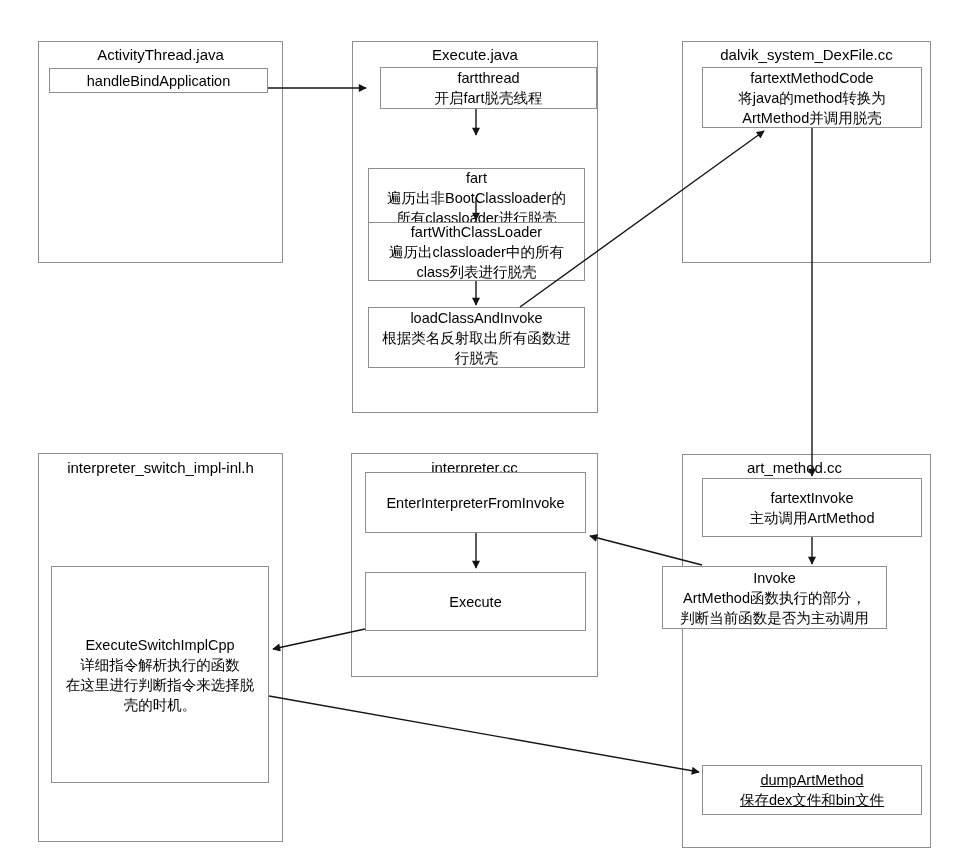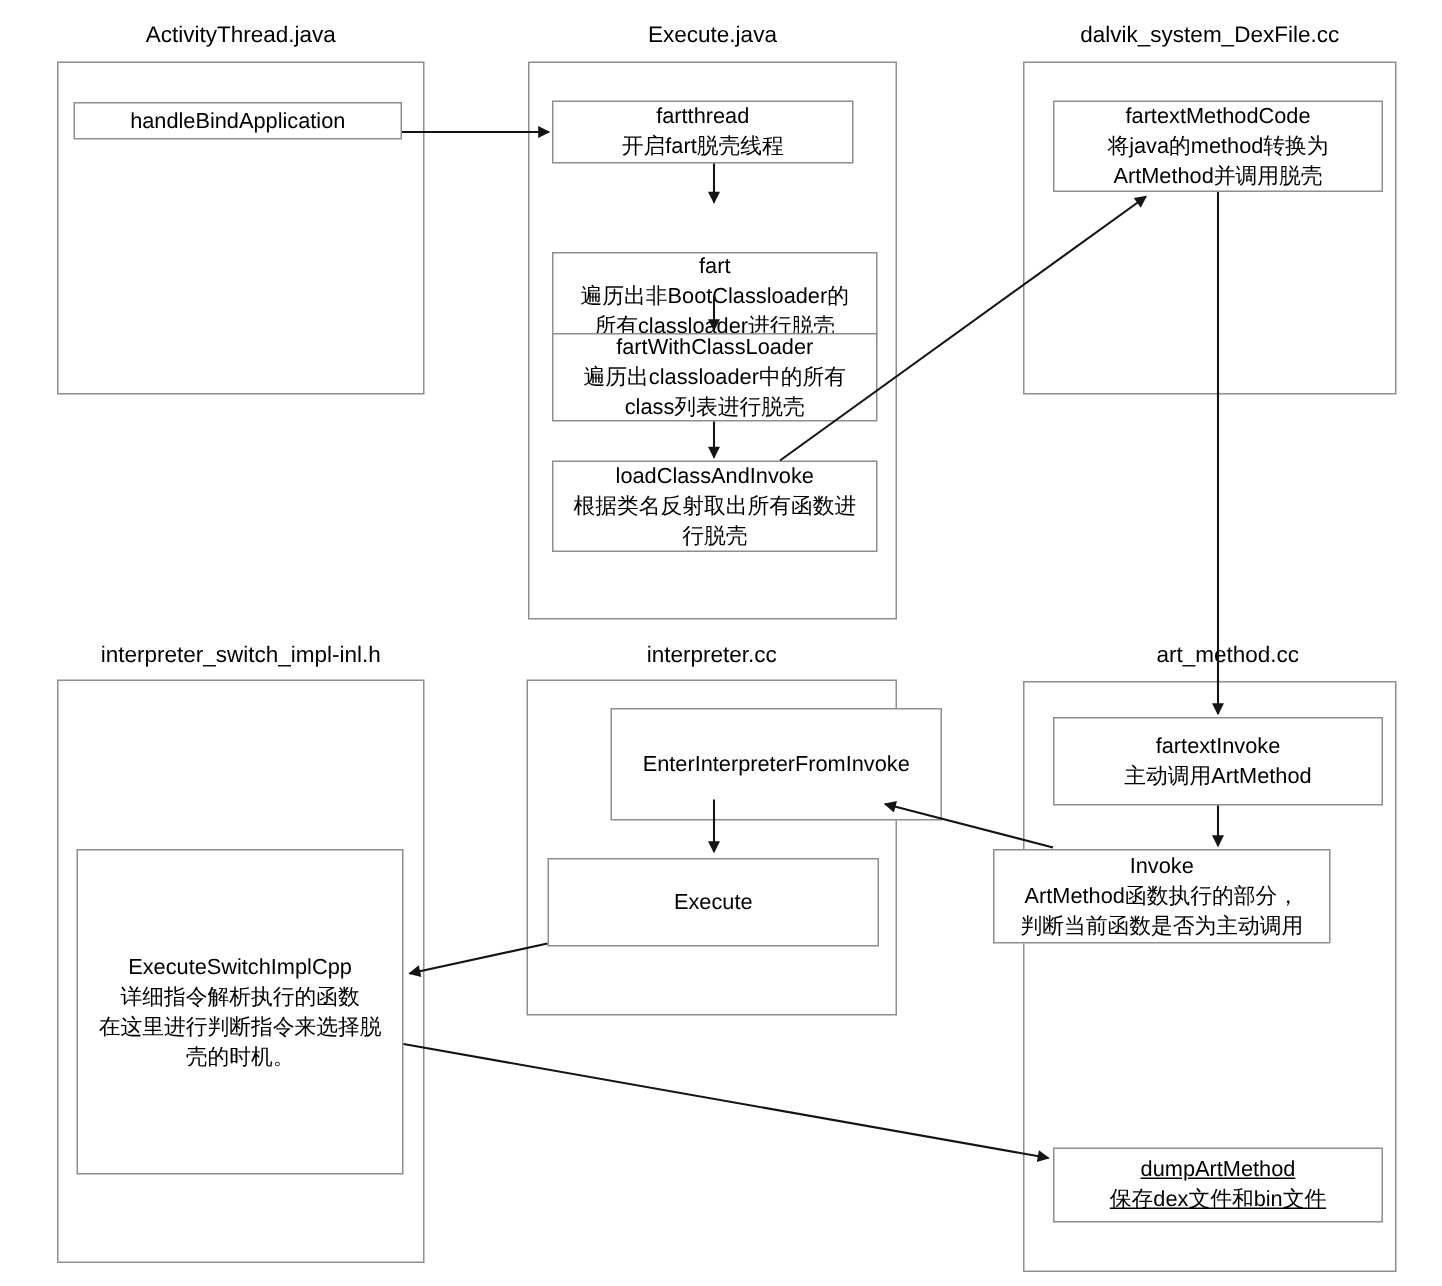--- a/index.html
+++ b/index.html
@@ -21,20 +21,21 @@
     border:1px solid var(--container-border);
     background:transparent;
     box-sizing:border-box;
   }
   .group-title{
     position:absolute;
     text-align:center;
     font-size:15px;
     line-height:20px;
     white-space:pre;
+    margin-top:31px;
   }
   .node{
     position:absolute;
     border:1px solid var(--node-border);
     box-sizing:border-box;
     display:flex;align-items:center;justify-content:center;
     text-align:center;
     font-size:14.5px;
     line-height:20px;
     white-space:pre;
@@ -52,42 +53,42 @@
 <div class="container-box" style="left:682px;top:41px;width:249px;height:222px;"></div>
 <div class="container-box" style="left:38px;top:453px;width:245px;height:389px;"></div>
 <div class="container-box" style="left:351px;top:453px;width:247px;height:224px;"></div>
 <div class="container-box" style="left:682px;top:454px;width:249px;height:394px;"></div>
 
 <div class="group-title" style="left:38px;top:14px;width:245px;">ActivityThread.java</div>
 <div class="group-title" style="left:352px;top:14px;width:246px;">Execute.java</div>
 <div class="group-title" style="left:682px;top:14px;width:249px;">dalvik_system_DexFile.cc</div>
 <div class="group-title" style="left:38px;top:427px;width:245px;">interpreter_switch_impl-inl.h</div>
 <div class="group-title" style="left:351px;top:427px;width:247px;">interpreter.cc</div>
-<div class="group-title" style="left:694px;top:427px;width:249px;">art_method.cc</div>
+<div class="group-title" style="left:670px;top:427px;width:249px;">art_method.cc</div>
 
 <div class="node" style="left:49px;top:68px;width:219px;height:25px;">handleBindApplication</div>
-<div class="node" style="left:368px;top:67px;width:201px;height:42px;">fartthread
+<div class="node" style="left:380px;top:67px;width:217px;height:42px;">fartthread
 开启fart脱壳线程</div>
 <div class="node" style="left:368px;top:137px;width:217px;height:60px;margin-top:31px;">fart
 遍历出非BootClassloader的
 所有classloader进行脱壳</div>
 <div class="node" style="left:368px;top:222px;width:217px;height:59px;">fartWithClassLoader
 遍历出classloader中的所有
 class列表进行脱壳</div>
 <div class="node" style="left:368px;top:307px;width:217px;height:61px;">loadClassAndInvoke
 根据类名反射取出所有函数进
 行脱壳</div>
 <div class="node" style="left:702px;top:67px;width:220px;height:61px;">fartextMethodCode
 将java的method转换为
 ArtMethod并调用脱壳</div>
 <div class="node" style="left:51px;top:566px;width:218px;height:217px;">ExecuteSwitchImplCpp
 详细指令解析执行的函数
 在这里进行判断指令来选择脱
 壳的时机。</div>
-<div class="node" style="left:365px;top:472px;width:221px;height:75px;margin-left:42px;">EnterInterpreterFromInvoke</div>
+<div class="node" style="left:365px;top:472px;width:221px;height:61px;">EnterInterpreterFromInvoke</div>
 <div class="node" style="left:365px;top:572px;width:221px;height:59px;text-align:center;">Execute</div>
 <div class="node" style="left:702px;top:478px;width:220px;height:59px;">fartextInvoke
 主动调用ArtMethod</div>
 <div class="node" style="left:662px;top:566px;width:225px;height:63px;">Invoke
 ArtMethod函数执行的部分，
 判断当前函数是否为主动调用</div>
 <div class="node" style="left:702px;top:765px;width:220px;height:50px;text-decoration:underline;">dumpArtMethod
 保存dex文件和bin文件</div>
 
 <svg class="edges" width="961" height="857" viewBox="0 0 961 857">

